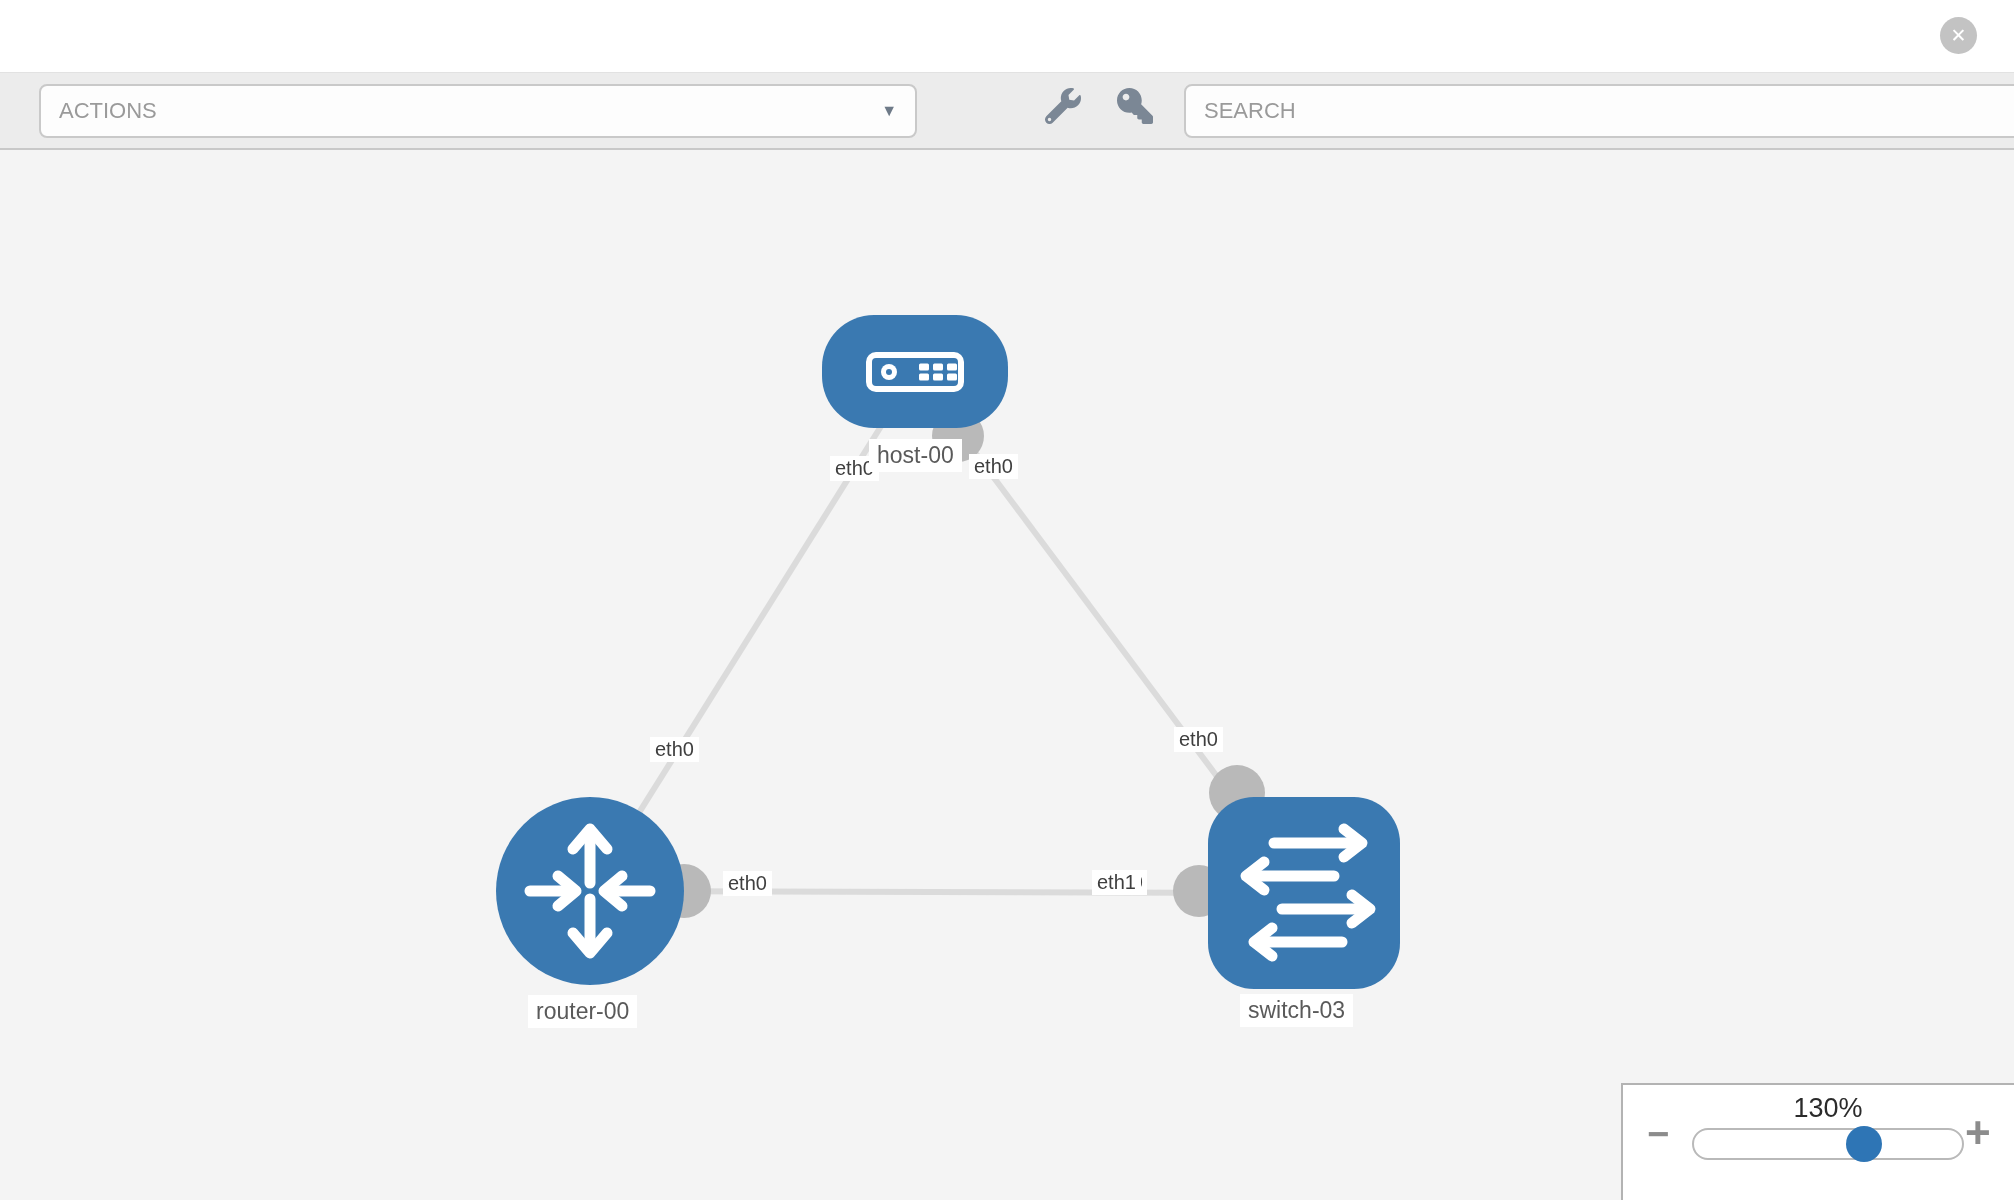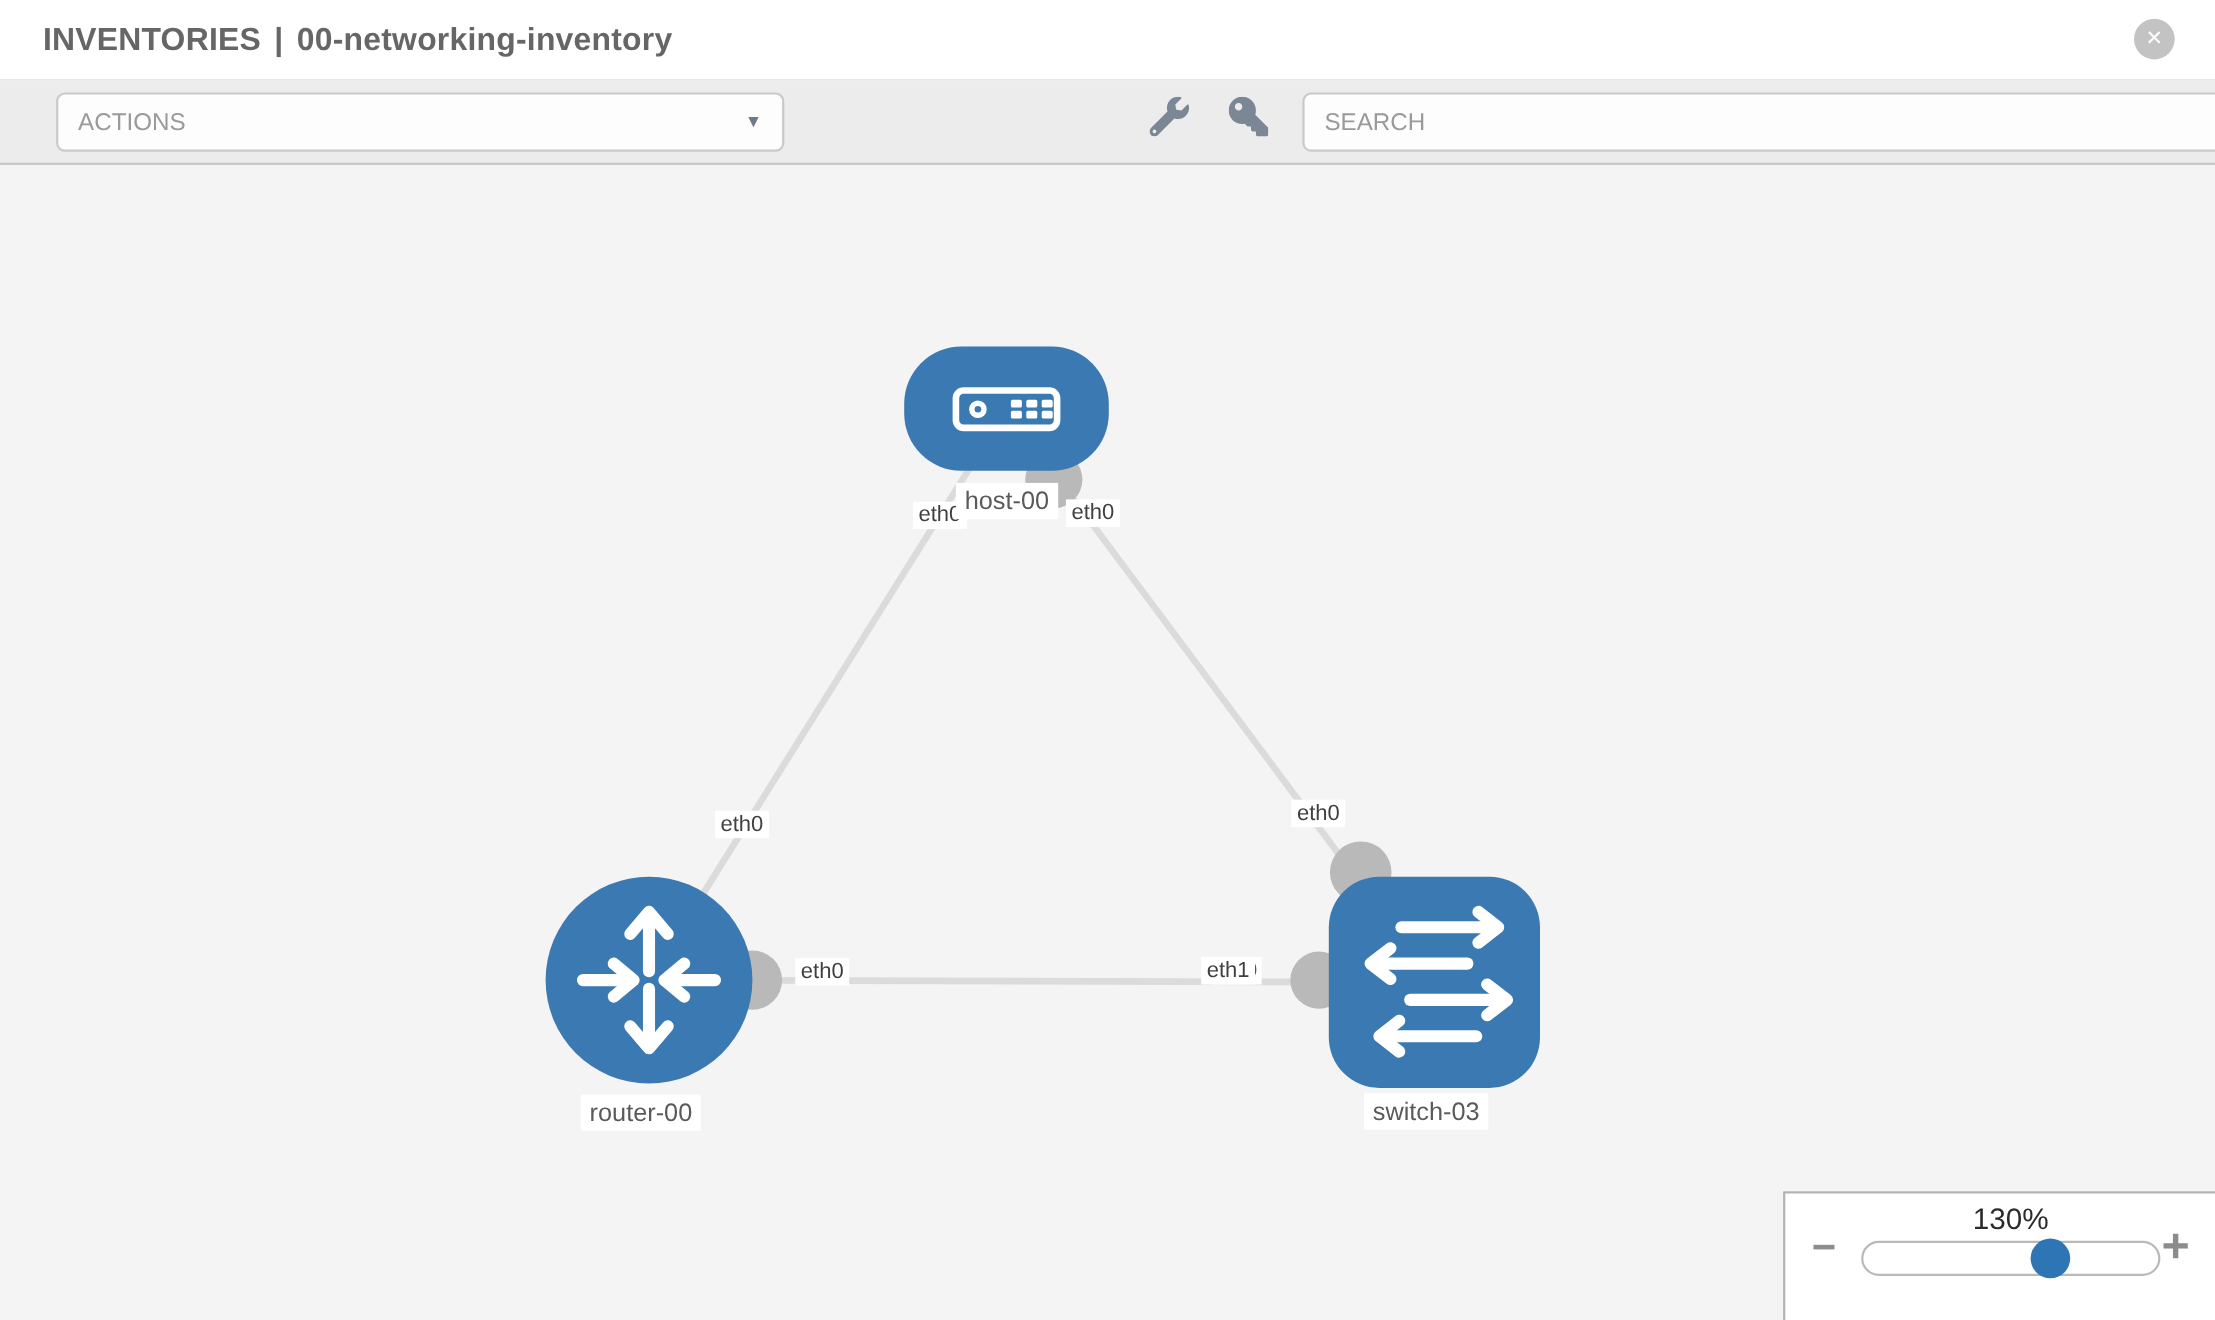--- a/index.html
+++ b/index.html
@@ -15,21 +15,21 @@
   .close-btn { position:absolute; left:1940px; top:17px; width:37px; height:37px;
     border-radius:50%; background:#c3c3c3; color:#ffffff; display:flex;
     align-items:center; justify-content:center; font-size:19px; font-weight:bold; cursor:pointer; }
 
   
   .toolbar { position:relative; width:2014px; height:77px; background:#ececec;
     border-bottom:2px solid #c8c8c8; }
   .select-box { position:absolute; top:11px; height:54px; background:#fdfdfd;
     border:2px solid #c9c9c9; border-radius:8px; display:flex; align-items:center;
     justify-content:space-between; padding:0 18px; color:#9a9a9a; font-size:22px; cursor:pointer; }
-  .select-actions { left:39px;  width:662px;margin-left:12px; }
+  .select-actions { left:39px;  width:878px; }
   .select-search  { left:1184px; width:910px; }
   .caret { color:#6e7a88; font-size:16px; line-height:1; }
   .tool-btn { position:absolute; top:89px; width:44px; height:50px; display:flex;
     align-items:center; justify-content:center; cursor:pointer; }
   .toolbar .tool-btn { top:8px; }
 
   
   .canvas { position:relative; width:2014px; height:1050px; background:#f4f4f4; overflow:hidden; }
   .canvas svg.graph { position:absolute; left:0; top:0; }
 
@@ -49,24 +49,20 @@
     color:#8c8c8c; cursor:pointer; line-height:1; }
   .zoom-track { position:absolute; left:69px; top:43px; width:272px; height:32px;
     border:2px solid #b9b9b9; border-radius:16px; background:#ffffff; cursor:pointer; }
   .zoom-thumb { position:absolute; left:152px; top:-4px; width:36px; height:36px;
     border-radius:50%; background:#2e75b5; cursor:grab; }
 </style>
 </head>
 <body>
 
 <div class="header">
-  <div class="title">
-    <span>INVENTORIES</span><span class="divider">|</span>
-    <span>00-networking-inventory</span>
-  </div>
   <div class="close-btn">
     <span>✕</span>
   </div>
 </div>
 
 <div class="toolbar">
   <div class="select-box select-actions">
     <span>ACTIONS</span>
     <span class="caret">▼</span>
   </div>

